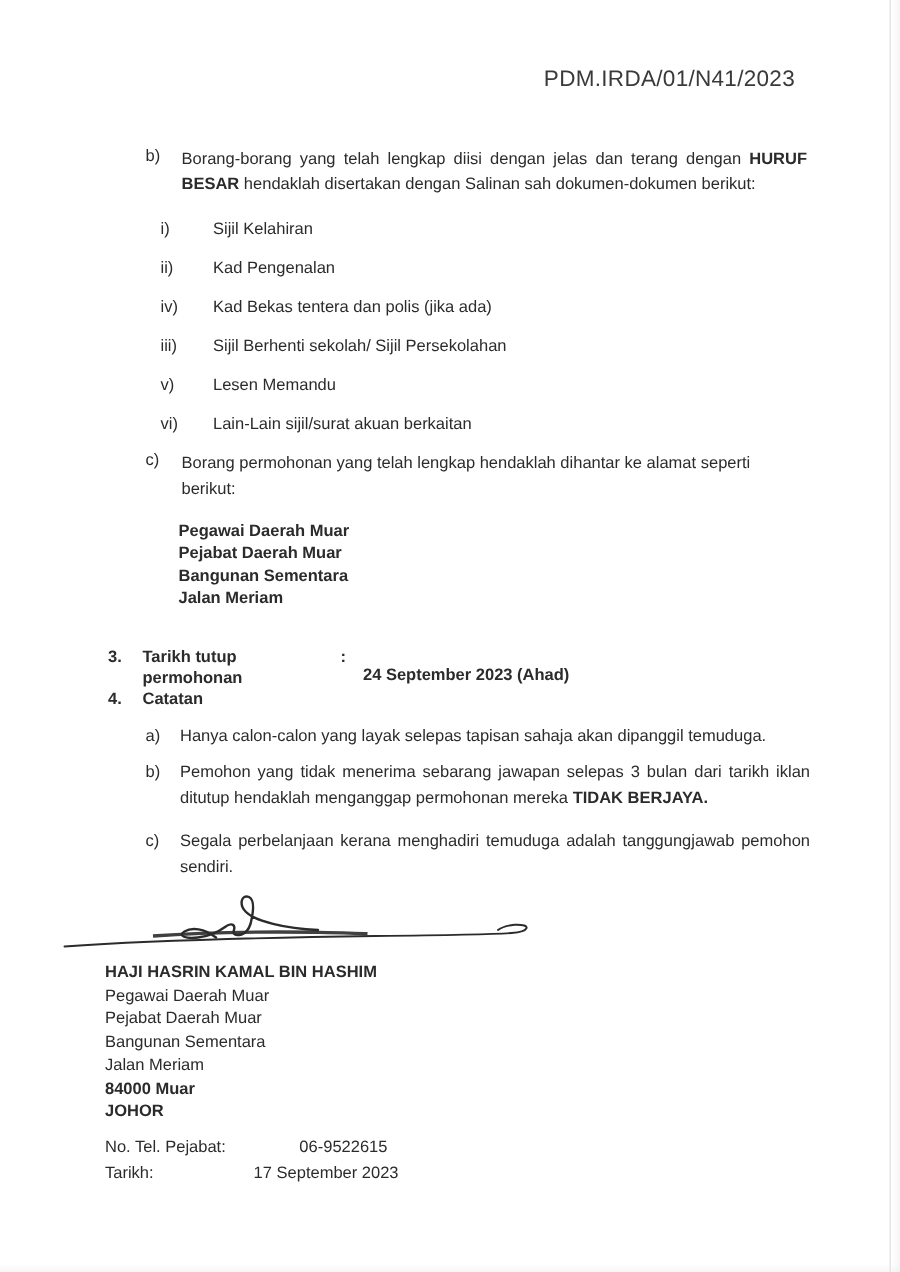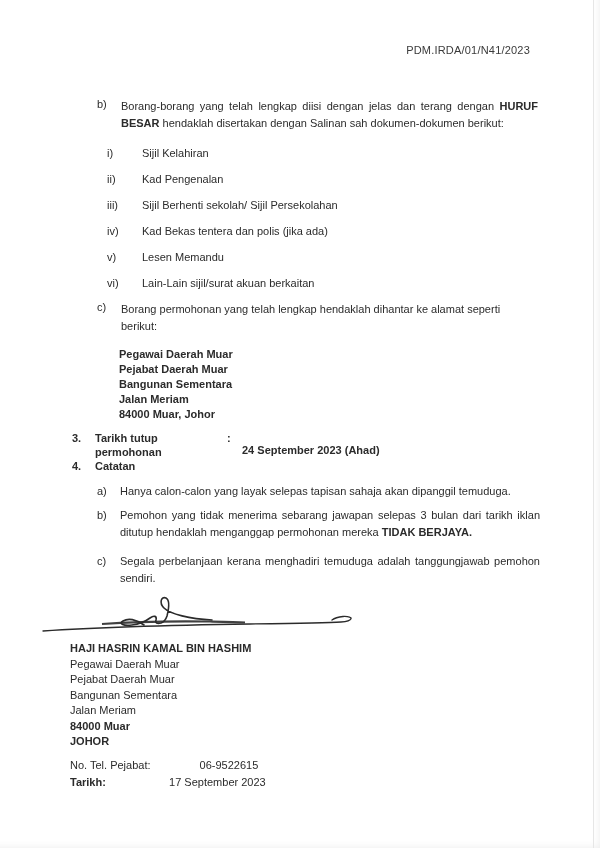--- a/index.html
+++ b/index.html
@@ -12,21 +12,21 @@
     font-size:11px;
     overflow:hidden;
     box-shadow:inset -5px -5px 8px -5px rgba(0,0,0,0.08);
   }
   .page::after{ 
     content:"";position:absolute;top:0;bottom:0;right:6px;width:1px;
     background:#e6e6e6;
   }
   .ref{
     position:absolute;top:44px;right:70px;
-    font-size:11px;letter-spacing:.2px;color:#3a3a3a;
+    font-size:15px;letter-spacing:.2px;color:#3a3a3a;
   }
   .clause{
     position:absolute;left:97px;width:443px;
     display:grid;grid-template-columns:22px 1fr;
     line-height:17px;
   }
   .clause p{margin:2px;}
   .just{text-align:justify;}
   .clause-b{top:96px;}
   .clause-c{top:299px;}
@@ -56,21 +56,21 @@
   .note-a{top:483px;}
   .note-b{top:507px;}
   .note-c{top:553px;}
   b{font-weight:bold;}
   .signature{position:absolute;top:594px;left:40px;}
   .signer{position:absolute;top:641px;left:70px;line-height:15.5px;}
   .signer .name{font-weight:bold;}
   .signer .bold{font-weight:bold;}
   .footer{position:absolute;top:757px;left:70px;line-height:17px;}
   .footer .lbl{display:inline-block;}
-  .footer .date-lbl{display:inline-block;width:50px;font-weight:bold;}
+  .footer .date-lbl{display:inline-block;width:50px;}
   .footer .val{display:inline-block;padding-left:46px;}
 </style>
 </head>
 <body>
 
 <div class="page">
 
   <div class="ref">PDM.IRDA/01/N41/2023</div>
 
   <div class="clause clause-b">
@@ -81,47 +81,46 @@
   <div class="doc-list">
     <div class="doc-item">
       <span>i)</span>
       <span>Sijil Kelahiran</span>
     </div>
     <div class="doc-item">
       <span>ii)</span>
       <span>Kad Pengenalan</span>
     </div>
     <div class="doc-item">
+      <span>iv)</span>
+      <span>Kad Bekas tentera dan polis (jika ada)</span>
+    </div>
+    <div class="doc-item">
       <span>iii)</span>
       <span>Sijil Berhenti sekolah/ Sijil Persekolahan</span>
-    </div>
-    <div class="doc-item">
-      <span>iv)</span>
-      <span>Kad Bekas tentera dan polis (jika ada)</span>
     </div>
     <div class="doc-item">
       <span>v)</span>
       <span>Lesen Memandu</span>
     </div>
     <div class="doc-item">
       <span>vi)</span>
       <span>Lain-Lain sijil/surat akuan berkaitan</span>
     </div>
   </div>
 
   <div class="clause clause-c">
     <span>c)</span>
     <div>
       <p>Borang permohonan yang telah lengkap hendaklah dihantar ke alamat seperti berikut:</p>
       <div class="address">
         <div>Pegawai Daerah Muar</div>
         <div>Pejabat Daerah Muar</div>
         <div>Bangunan Sementara</div>
         <div>Jalan Meriam</div>
-        <div>84000 Muar, Johor</div>
       </div>
     </div>
   </div>
 
   <div class="num-row row-3">
     <span>3.</span>
     <span class="row3-body">
       <span class="row3-label">Tarikh tutup permohonan</span>
       <span class="row3-colon">:</span>
       <span class="row3-value">24 September 2023 (Ahad)</span>

